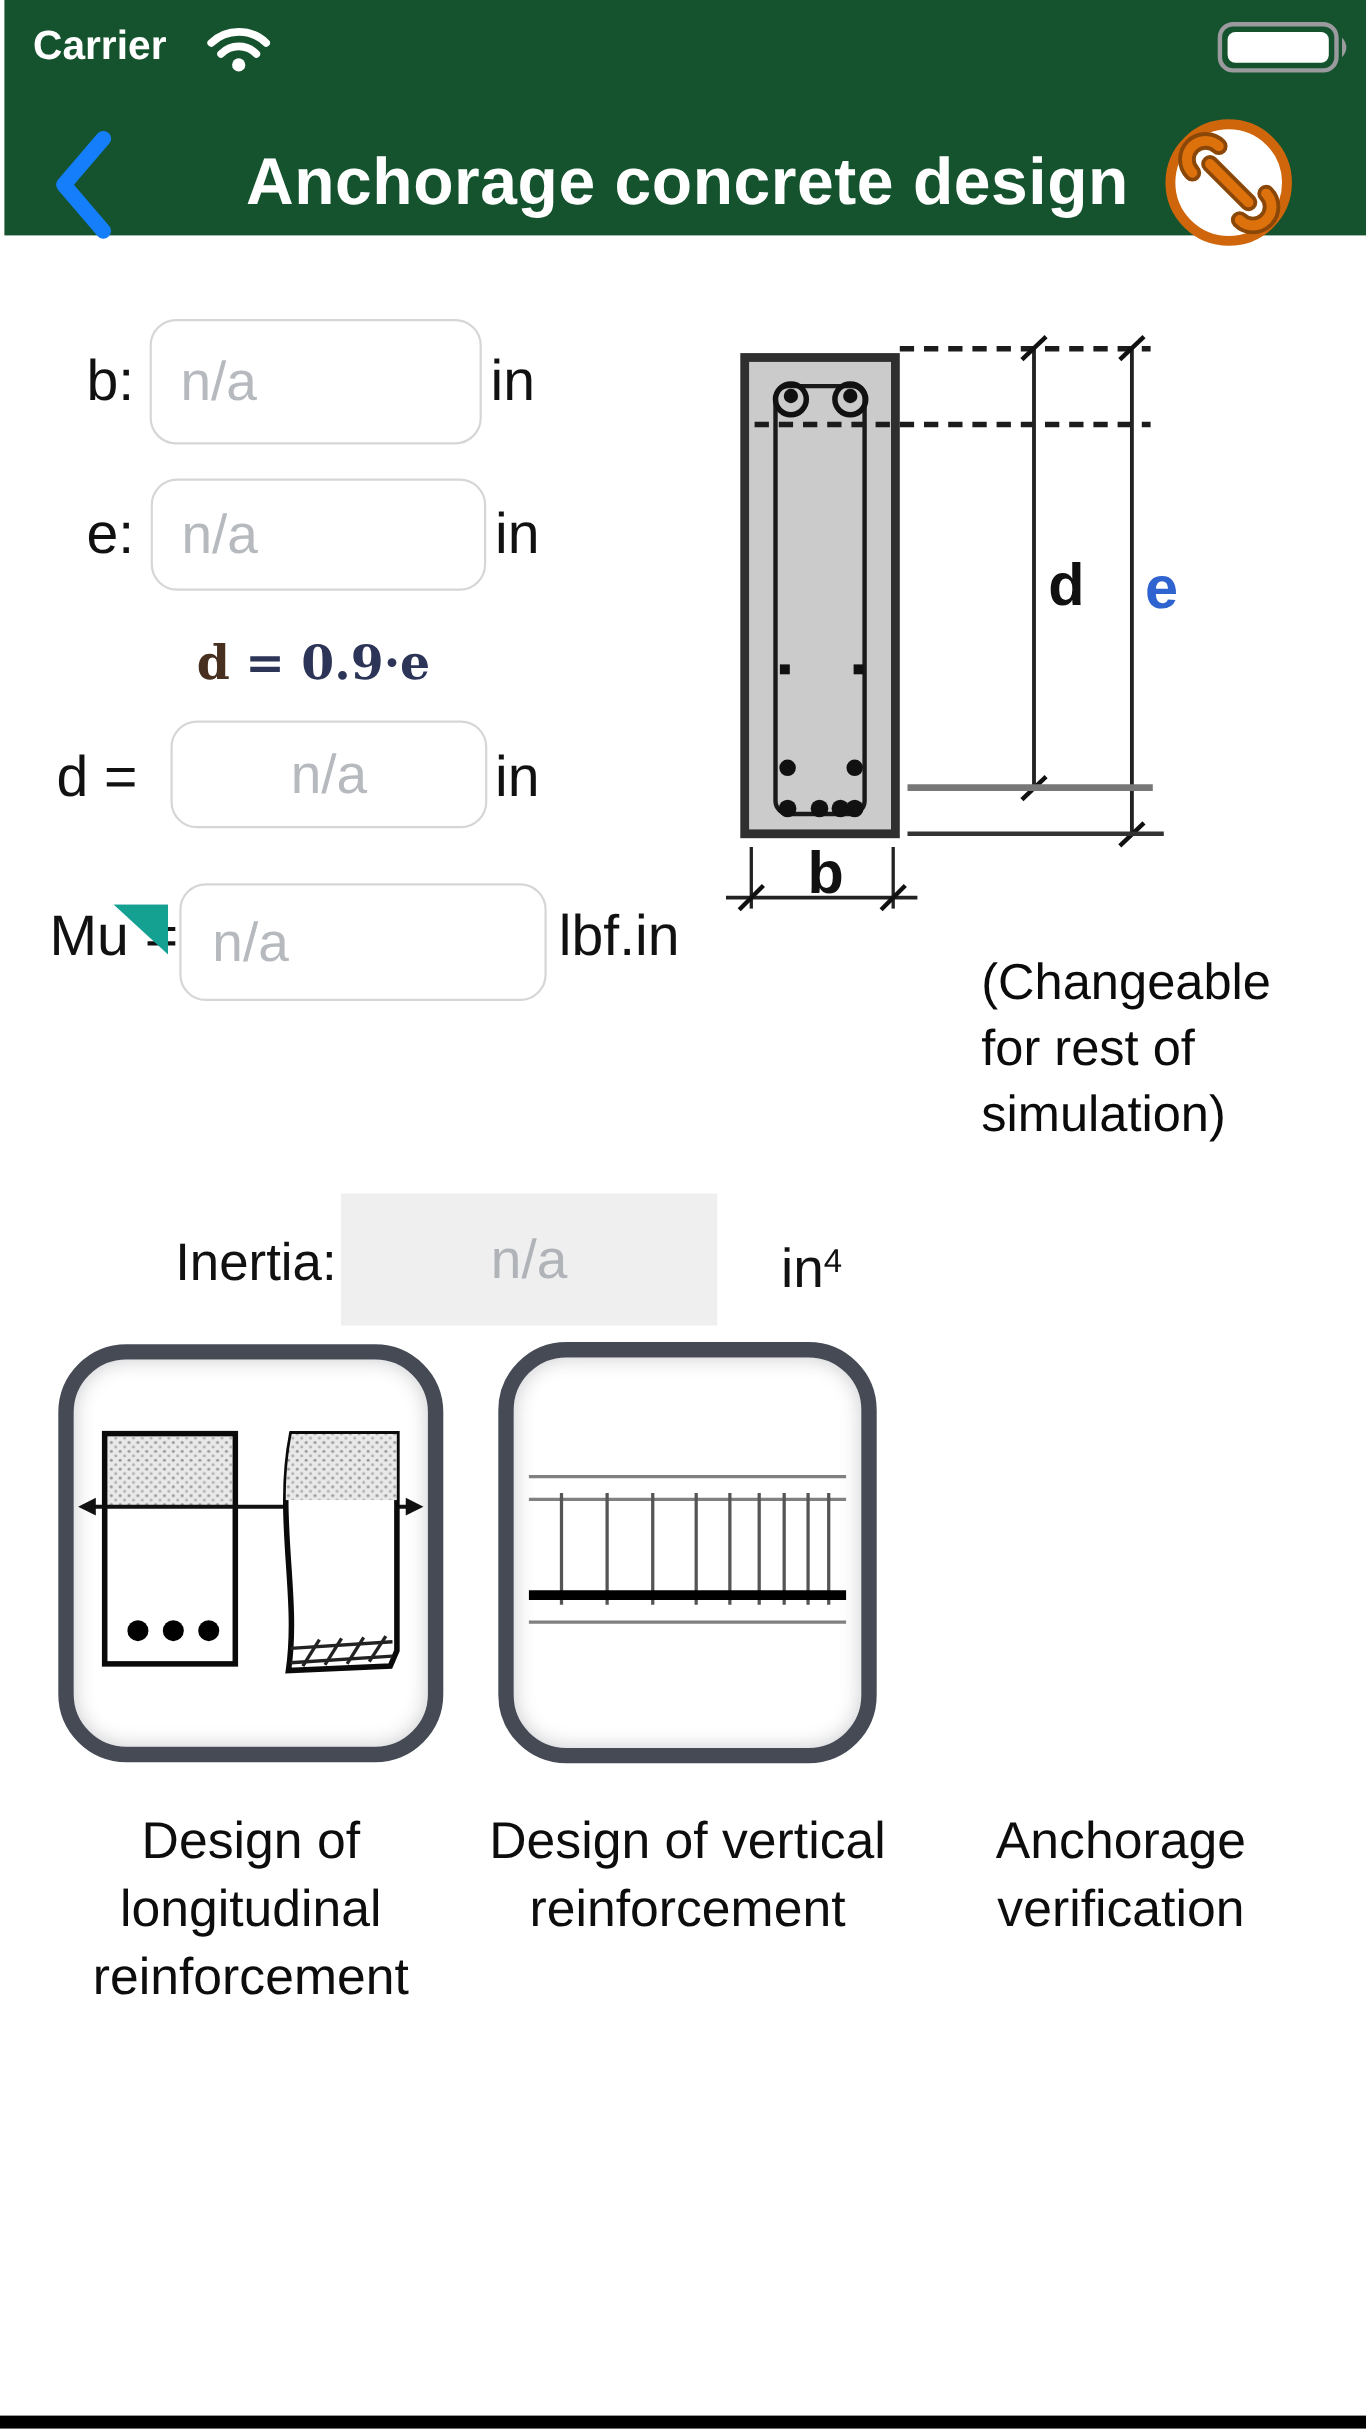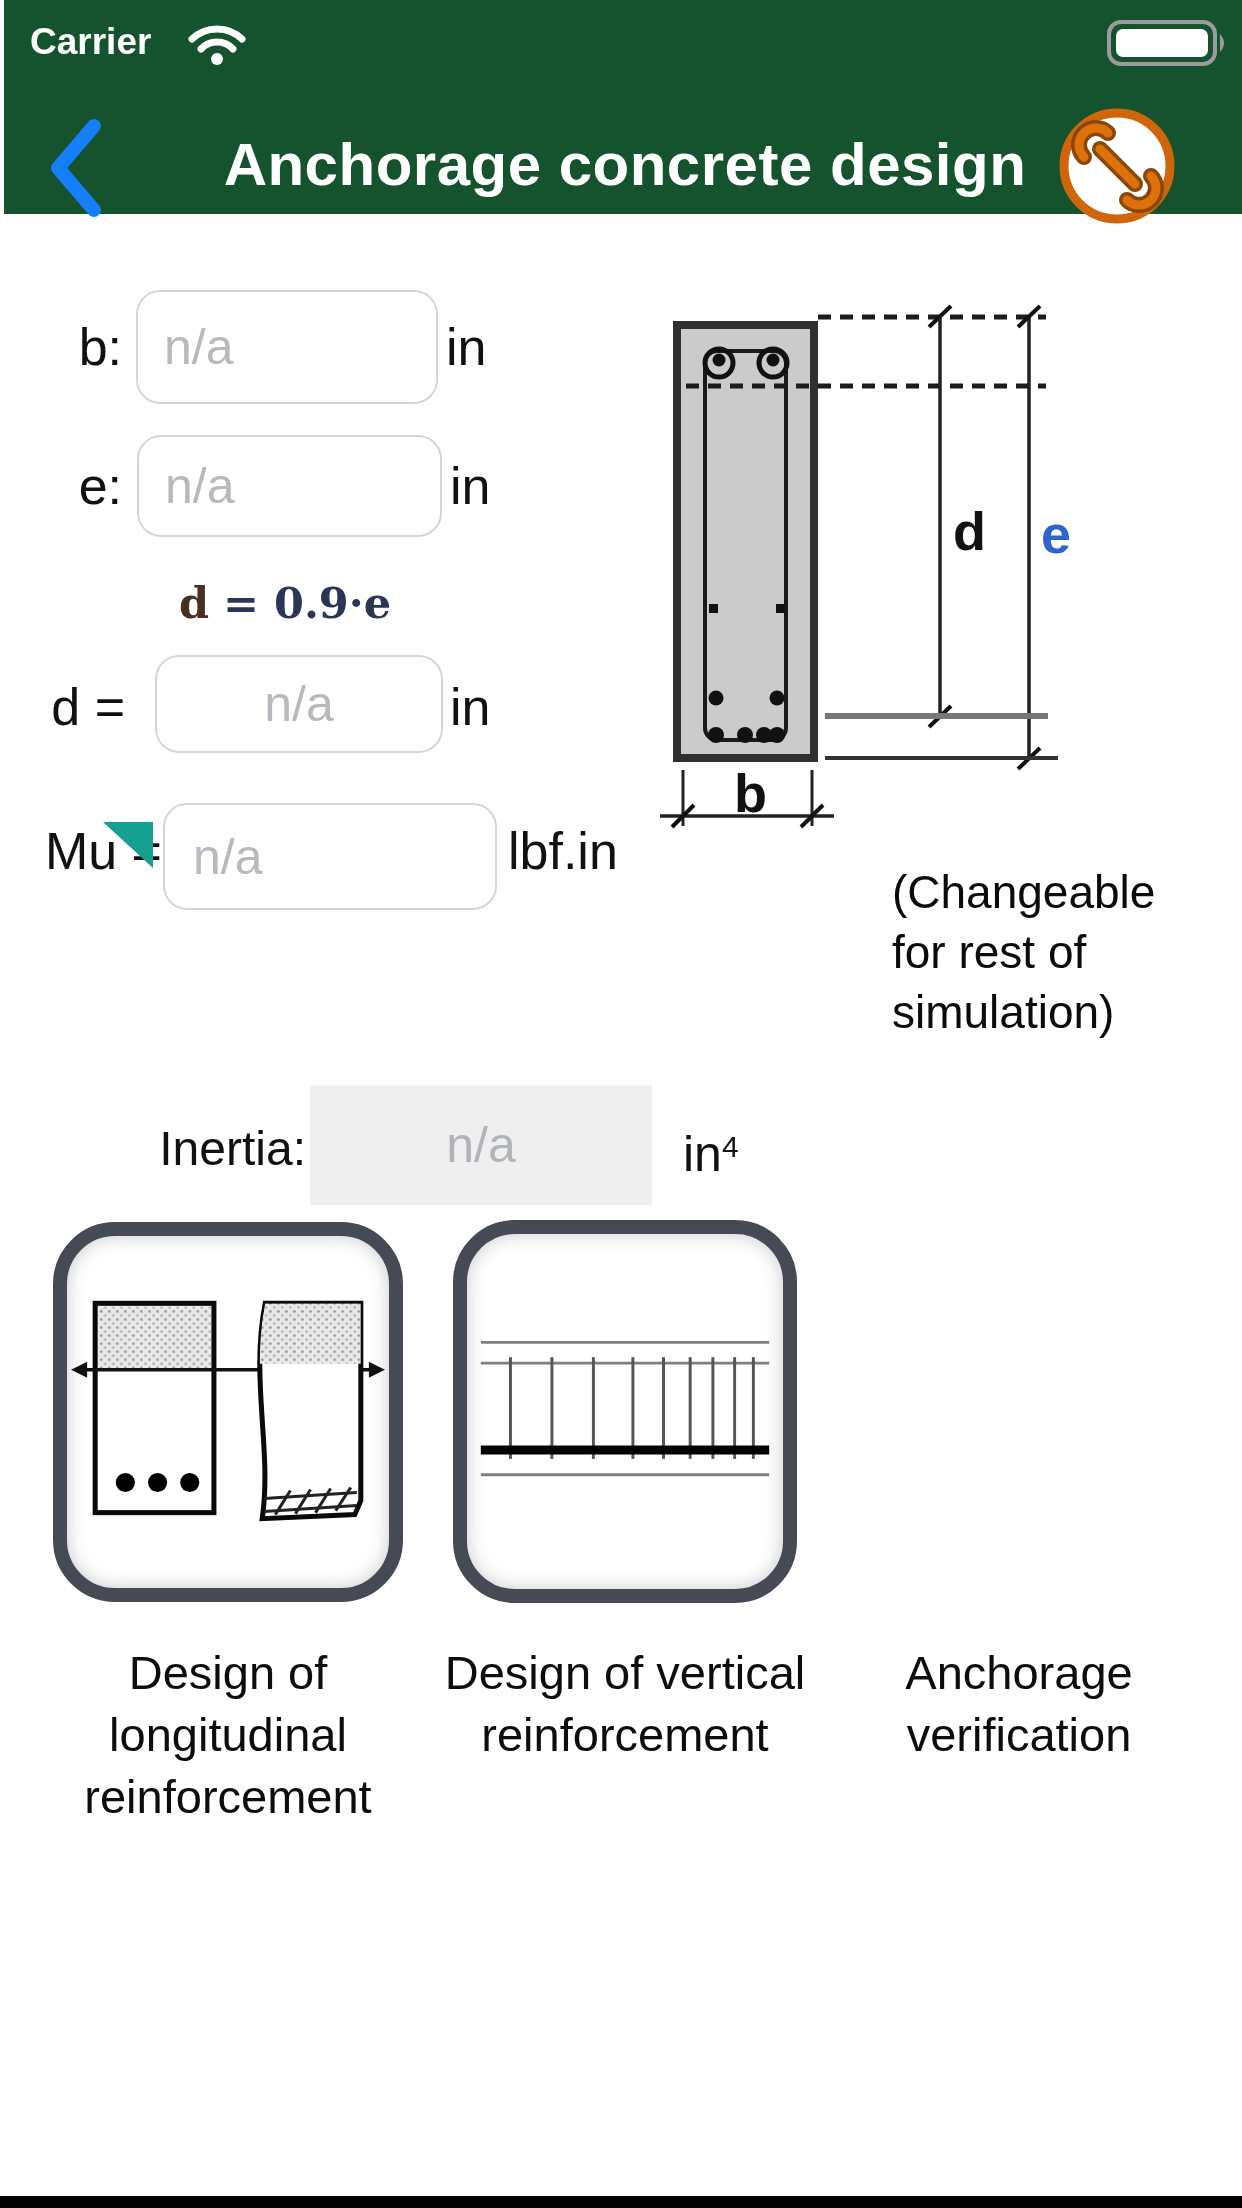--- a/index.html
+++ b/index.html
@@ -35,21 +35,21 @@
   #in-inertia::placeholder{color:#b0b3b8;}
   #lab-b{left:30px;top:316px;width:92px;}
   #lab-e{left:30px;top:455px;width:92px;}
   #lab-d{left:28px;top:676px;width:97px;}
   #lab-mu{left:30px;top:820px;width:132px;}
   #lab-inertia{left:60px;top:1118px;width:246px;font-size:48px;}
   #unit-b{left:446px;top:316px;}
   #unit-e{left:450px;top:455px;}
   #unit-d{left:450px;top:676px;}
   #unit-mu{left:508px;top:820px;}
-  #unit-inertia{left:683px;top:1116px;font-size:50px;}
+  #unit-inertia{left:710px;top:1116px;font-size:50px;}
   #formula{position:absolute;left:178px;top:578px;width:214px;height:48px;text-align:center;
      font-family:"DejaVu Serif",serif;font-weight:700;font-size:43px;white-space:nowrap;}
   #formula .lhs{color:#47301f;}
   #formula .rhs{color:#2c3557;margin-left:14px;}
   #mu-flag{position:absolute;left:103px;top:822px;width:50px;height:46px;
      background:#14a192;clip-path:polygon(0 0,100% 0,100% 100%);}
   #note{position:absolute;left:892px;top:862px;width:312px;font-size:46px;line-height:60px;color:#0b0b0b;}
   
   #beam-diagram{position:absolute;left:650px;top:300px;width:440px;height:540px;}
   

